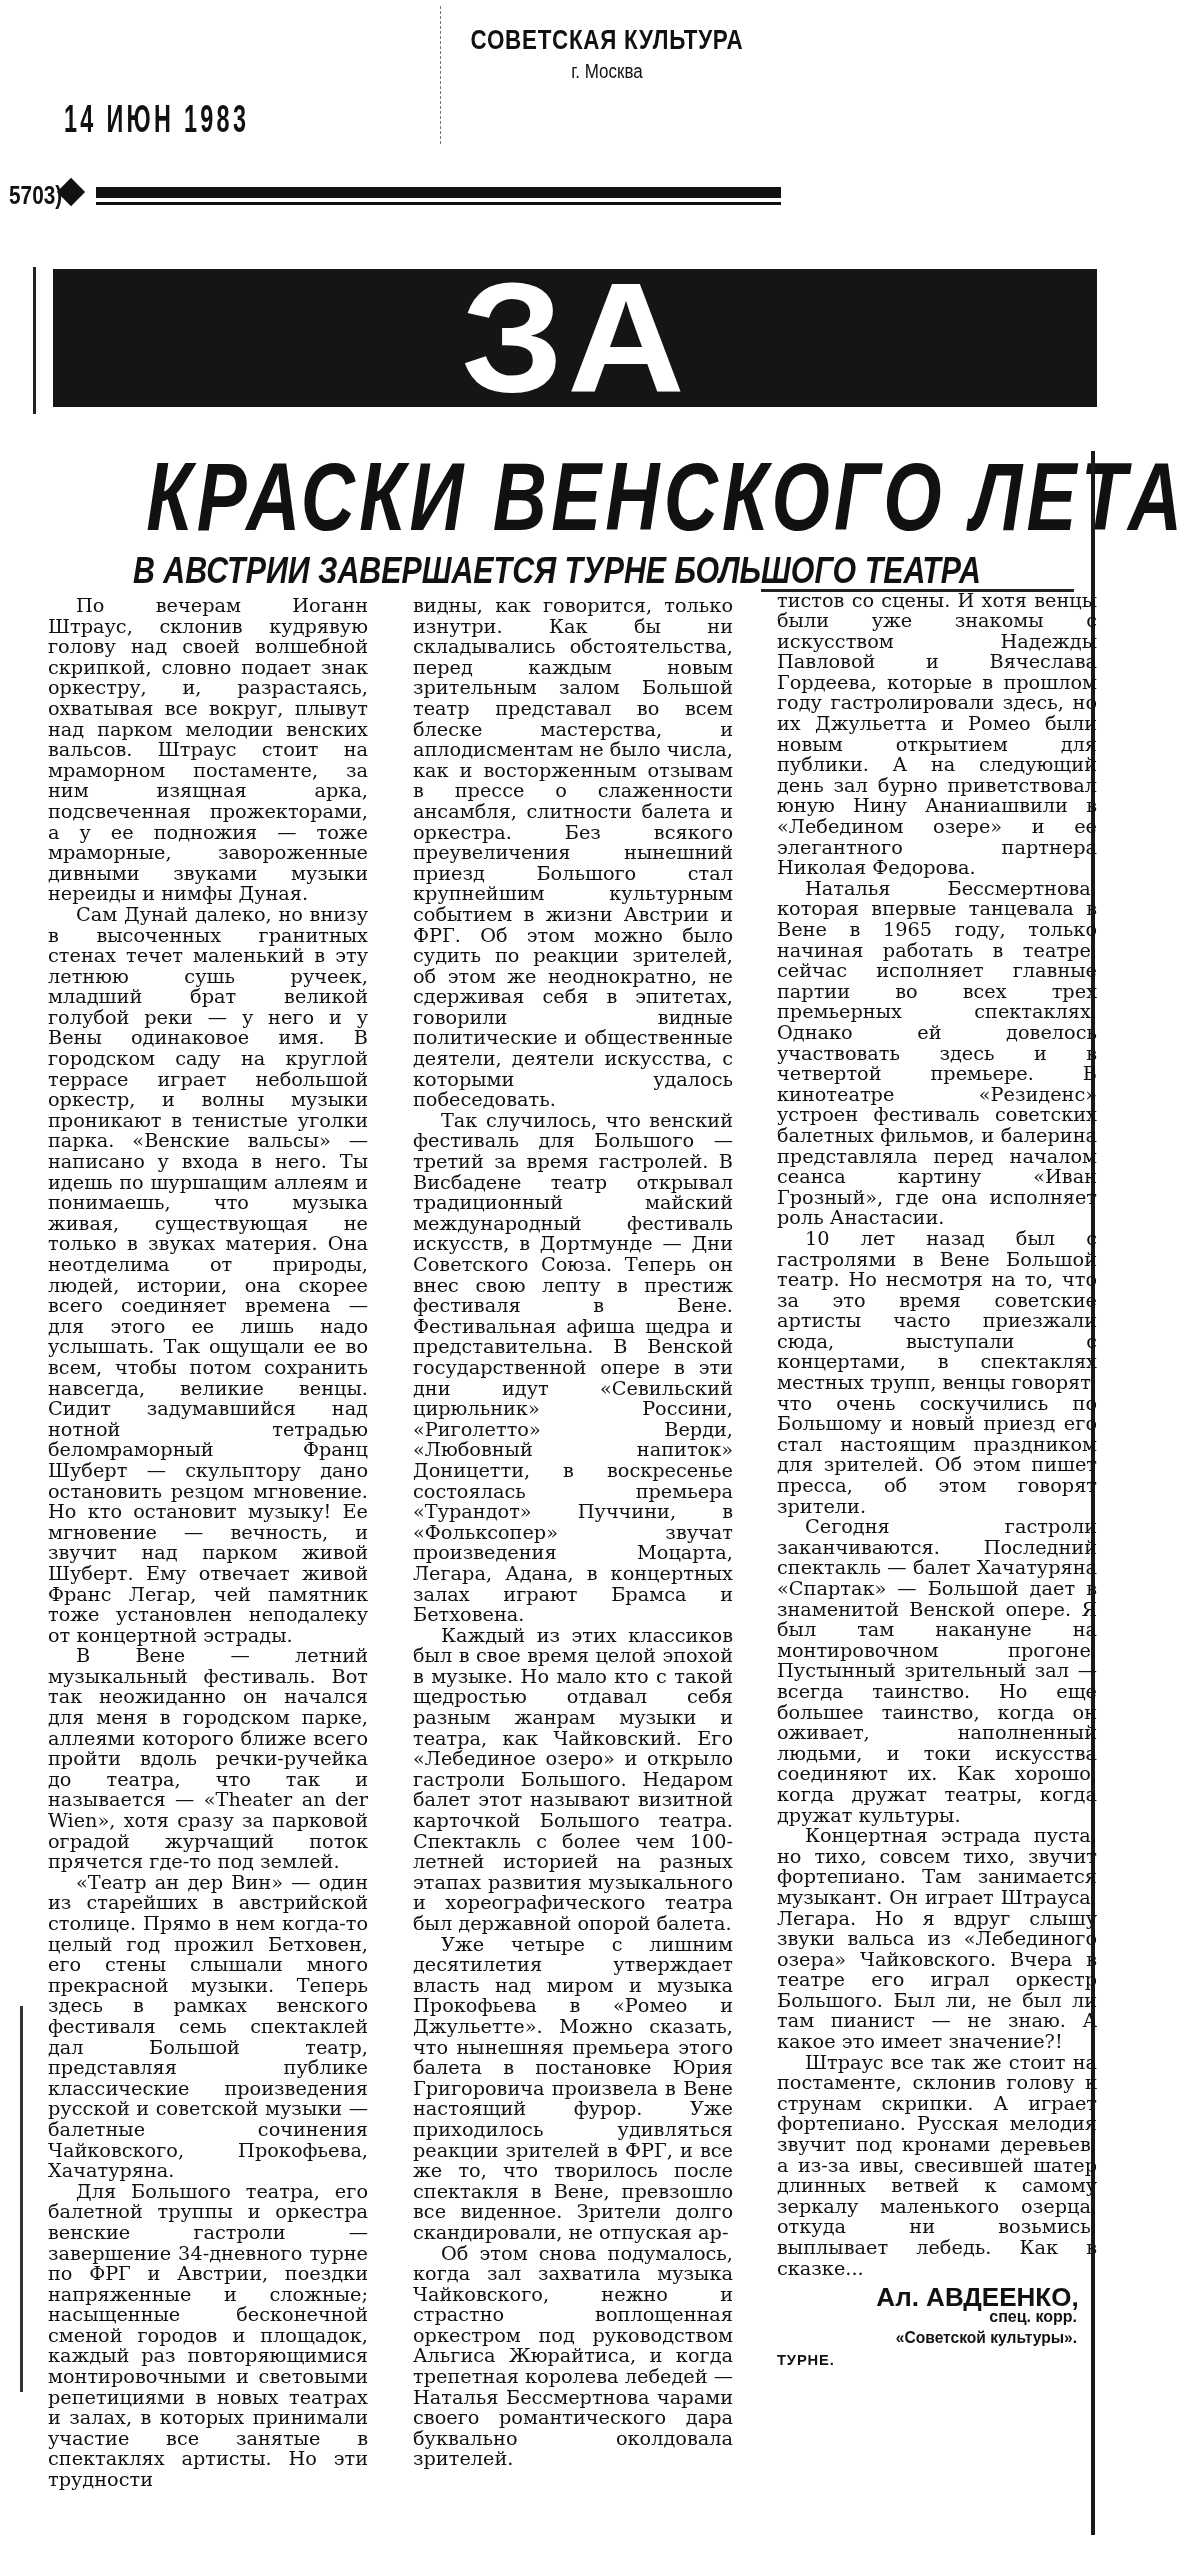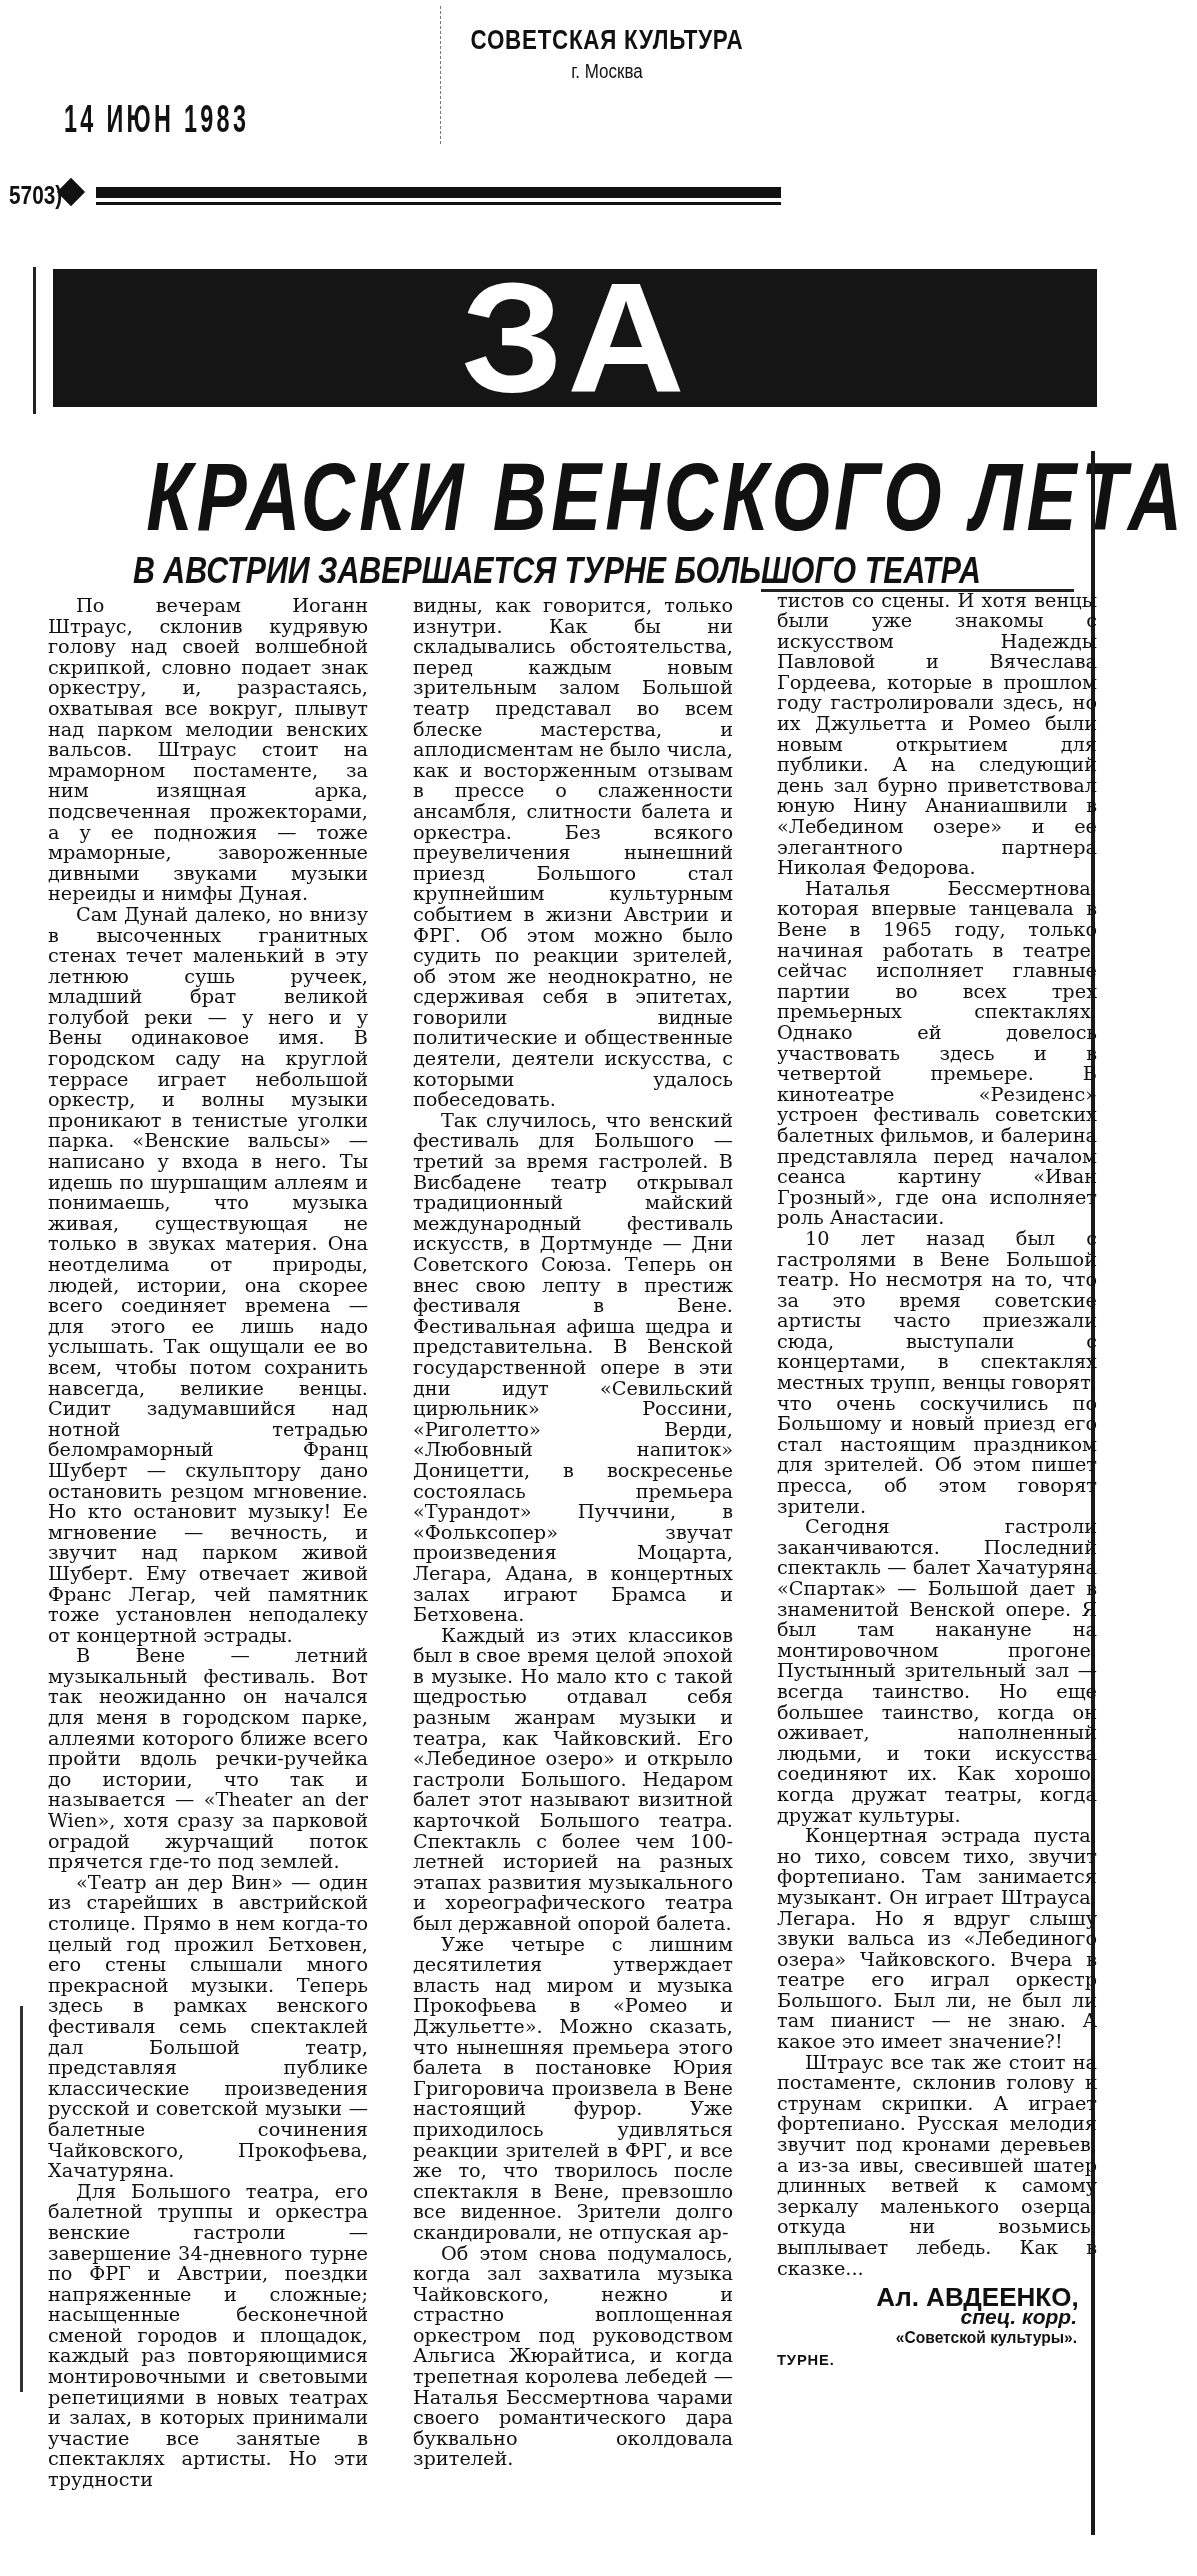--- a/index.html
+++ b/index.html
@@ -24,21 +24,21 @@
   .cols { position: absolute; left: 48px; top: 596px; width: 1049px; height: 1950px; }
   .col { position: absolute; top: 0; width: 320px; font-size: 19.3px; line-height: 20.6px; text-align: justify; hyphens: manual; }
   .col1 { left: 0; }
   .col2 { left: 365px; }
   .col3 { left: 729px; top: -5.5px; }
   .col p { margin: 0; text-indent: 28px; }
   .col p.cont { text-indent: 0; }
   .top-rule3 { position: absolute; left: 761px; top: 589px; width: 313px; height: 2.8px; background: #222; }
   .sign { text-align: right; font-family: "Liberation Sans", sans-serif; margin-top: 7.4px; }
   .sign .author { font-size: 26px; font-weight: bold; display: block; padding-right: 18.4px; }
-  .sign .role { font-size: 21px; font-weight: bold; display: block; padding-right: 20px; font-style: italic; }
+  .sign .role { font-size: 16px; font-weight: bold; display: block; padding-right: 20px; }
   .sign .pub { font-size: 15.6px; font-weight: bold; display: block; padding-right: 20px; }
   .dateline { font-family: "Liberation Sans", sans-serif; font-weight: bold; font-size: 14.7px; letter-spacing: 0.9px; margin-top: 1.8px; }
 </style>
 </head>
 <body>
 
 <div class="stamp-border"></div>
 <div class="stamp">
   <span class="paper">СОВЕТСКАЯ КУЛЬТУРА</span>
   <span class="city">г. Москва</span>
@@ -60,21 +60,21 @@
 <div class="headline">КРАСКИ ВЕНСКОГО ЛЕТА</div>
 <div class="subhead">В АВСТРИИ ЗАВЕРШАЕТСЯ ТУРНЕ БОЛЬШОГО ТЕАТРА</div>
 <div class="right-rule"></div>
 <div class="article-left-rule"></div>
 <div class="top-rule3"></div>
 
 <div class="cols">
   <div class="col col1">
     <p>По вечерам Иоганн Штраус, склонив кудрявую голову над своей волшебной скрипкой, словно подает знак оркестру, и, разрастаясь, охватывая все вокруг, плывут над парком мелодии венских вальсов. Штраус стоит на мраморном постаменте, за ним изящная арка, подсвеченная прожекторами, а у ее подножия — тоже мраморные, завороженные дивными звуками музыки нереиды и нимфы Дуная.</p>
     <p>Сам Дунай далеко, но внизу в высоченных гранитных стенах течет маленький в эту летнюю сушь ручеек, младший брат великой голубой реки — у него и у Вены одинаковое имя. В городском саду на круглой террасе играет небольшой оркестр, и волны музыки проникают в тенистые уголки парка. «Венские вальсы» — написано у входа в него. Ты идешь по шуршащим аллеям и понимаешь, что музыка живая, существующая не только в звуках материя. Она неотделима от природы, людей, истории, она скорее всего соединяет времена — для этого ее лишь надо услышать. Так ощущали ее во всем, чтобы потом сохранить навсегда, великие венцы. Сидит задумавшийся над нотной тетрадью беломраморный Франц Шуберт — скульптору дано остановить резцом мгновение. Но кто остановит музыку! Ее мгновение — вечность, и звучит над парком живой Шуберт. Ему отвечает живой Франс Легар, чей памятник тоже установлен неподалеку от концертной эстрады.</p>
-    <p>В Вене — летний музыкальный фестиваль. Вот так неожиданно он начался для меня в городском парке, аллеями которого ближе всего пройти вдоль речки-ручейка до истории, что так и называется — «Theater an der Wien», хотя сразу за парковой оградой журчащий поток прячется где-то под землей.</p>
+    <p>В Вене — летний музыкальный фестиваль. Вот так неожиданно он начался для меня в городском парке, аллеями которого ближе всего пройти вдоль речки-ручейка до театра, что так и называется — «Theater an der Wien», хотя сразу за парковой оградой журчащий поток прячется где-то под землей.</p>
     <p>«Театр ан дер Вин» — один из старейших в австрийской столице. Прямо в нем когда-то целый год прожил Бетховен, его стены слышали много прекрасной музыки. Теперь здесь в рамках венского фестиваля семь спектаклей дал Большой театр, представляя публике классические произведения русской и советской музыки — балетные сочинения Чайковского, Прокофьева, Хачатуряна.</p>
     <p>Для Большого театра, его балетной труппы и оркестра венские гастроли — завершение 34-дневного турне по ФРГ и Австрии, поездки напряженные и сложные; насыщенные бесконечной сменой городов и площадок, каждый раз повторяющимися монтировочными и световыми репетициями в новых театрах и залах, в которых принимали участие все занятые в спектаклях артисты. Но эти трудности</p>
   </div>
   <div class="col col2">
     <p class="cont">видны, как говорится, только изнутри. Как бы ни складывались обстоятельства, перед каждым новым зрительным залом Большой театр представал во всем блеске мастерства, и аплодисментам не было числа, как и восторженным отзывам в прессе о слаженности ансамбля, слитности балета и оркестра. Без всякого преувеличения нынешний приезд Большого стал крупнейшим культурным событием в жизни Австрии и ФРГ. Об этом можно было судить по реакции зрителей, об этом же неоднократно, не сдерживая себя в эпитетах, говорили видные политические и общественные деятели, деятели искусства, с которыми удалось побеседовать.</p>
     <p>Так случилось, что венский фестиваль для Большого — третий за время гастролей. В Висбадене театр открывал традиционный майский международный фестиваль искусств, в Дортмунде — Дни Советского Союза. Теперь он внес свою лепту в престиж фестиваля в Вене. Фестивальная афиша щедра и представительна. В Венской государственной опере в эти дни идут «Севильский цирюльник» Россини, «Риголетто» Верди, «Любовный напиток» Доницетти, в воскресенье состоялась премьера «Турандот» Пуччини, в «Фольксопер» звучат произведения Моцарта, Легара, Адана, в концертных залах играют Брамса и Бетховена.</p>
     <p>Каждый из этих классиков был в свое время целой эпохой в музыке. Но мало кто с такой щедростью отдавал себя разным жанрам музыки и театра, как Чайковский. Его «Лебединое озеро» и открыло гастроли Большого. Недаром балет этот называют визитной карточкой Большого театра. Спектакль с более чем 100-летней историей на разных этапах развития музыкального и хореографического театра был державной опорой балета.</p>
     <p>Уже четыре с лишним десятилетия утверждает власть над миром и музыка Прокофьева в «Ромео и Джульетте». Можно сказать, что нынешняя премьера этого балета в постановке Юрия Григоровича произвела в Вене настоящий фурор. Уже приходилось удивляться реакции зрителей в ФРГ, и все же то, что творилось после спектакля в Вене, превзошло все виденное. Зрители долго скандировали, не отпуская ар-</p>
     <p>Об этом снова подумалось, когда зал захватила музыка Чайковского, нежно и страстно воплощенная оркестром под руководством Альгиса Жюрайтиса, и когда трепетная королева лебедей — Наталья Бессмертнова чарами своего романтического дара буквально околдовала зрителей.</p>
   </div>

